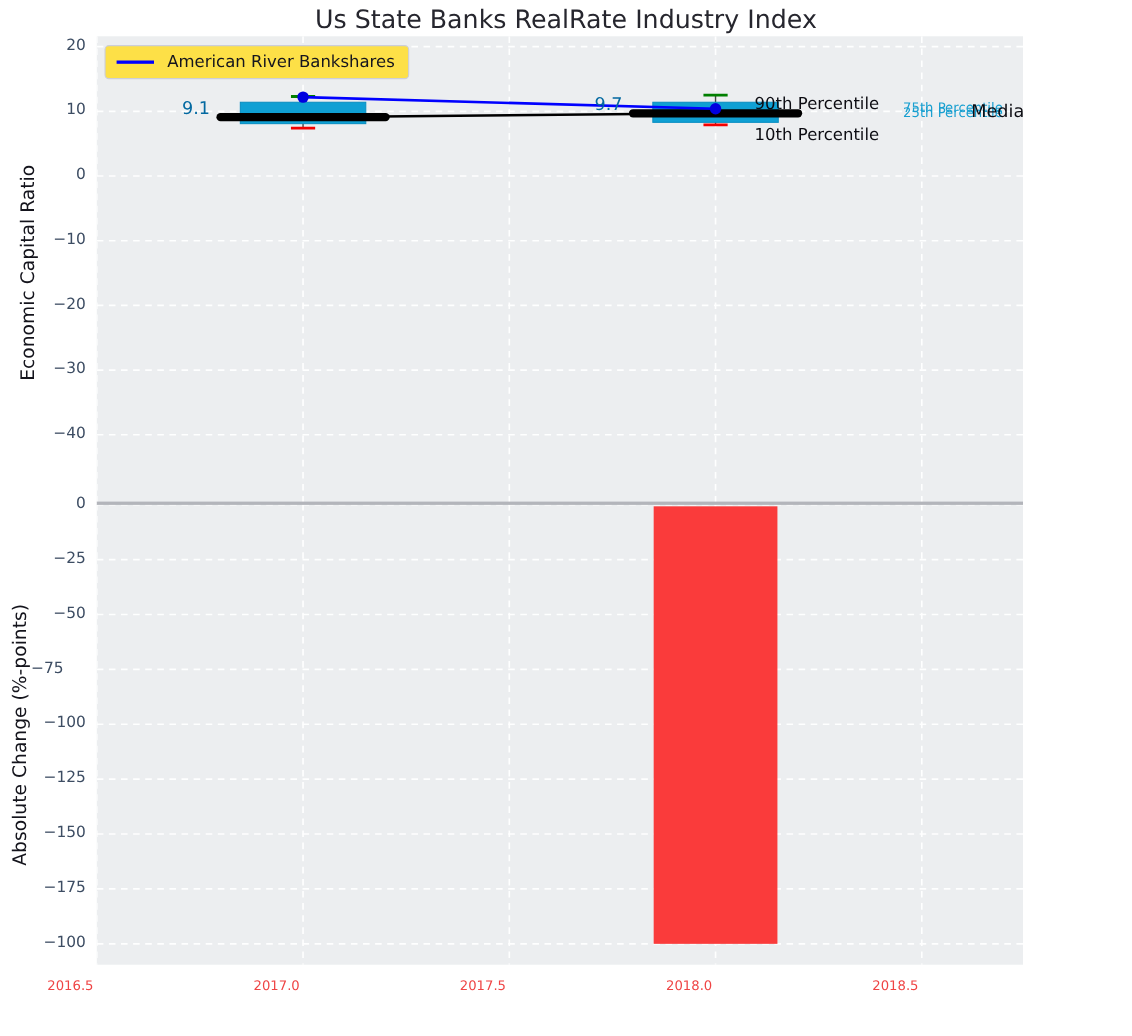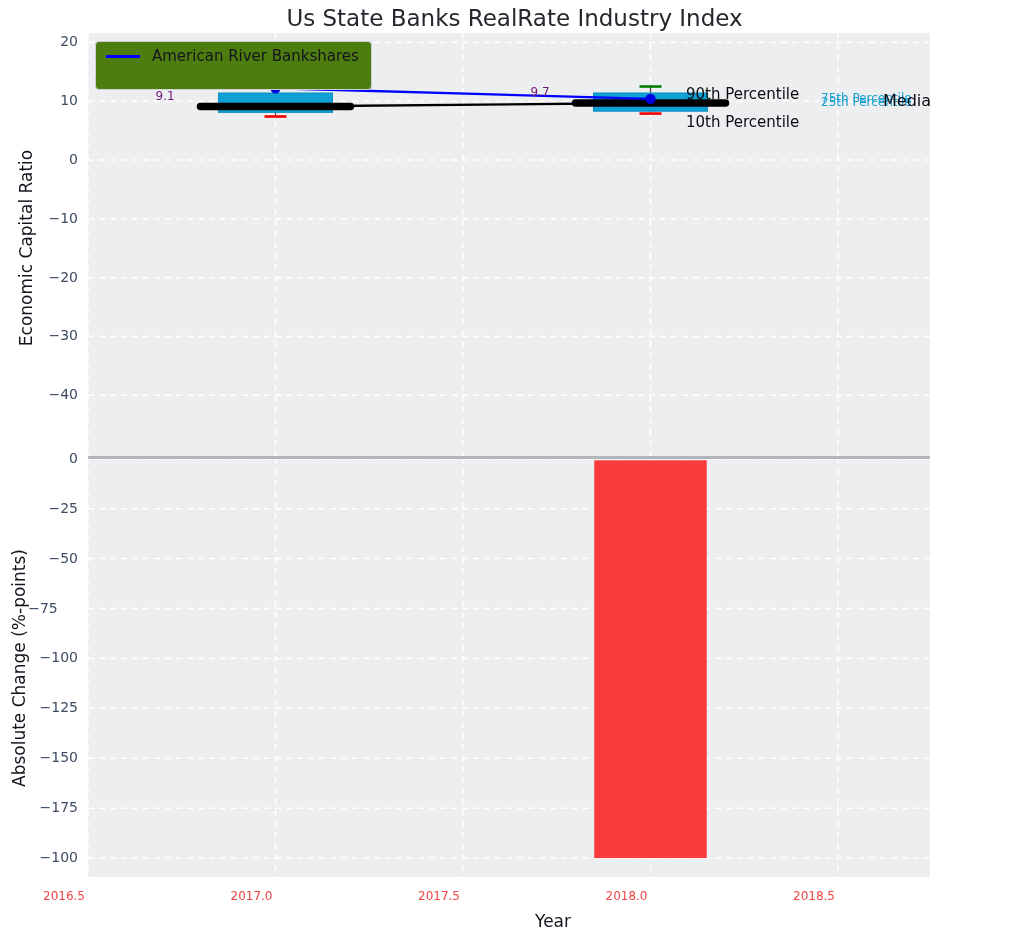--- a/index.html
+++ b/index.html
@@ -7,31 +7,31 @@
        font-family:"DejaVu Sans","Liberation Sans",sans-serif;overflow:hidden;}
   .title{position:absolute;top:5px;left:0;width:1029px;text-align:center;
          font-size:23px;color:#26262e;}
   .axes{position:absolute;background:#eceef0;}
   #top-axes{left:88px;top:33px;width:930px;height:424px;}
   #bot-axes{left:88px;top:458px;width:930px;height:419px;}
   .axes svg{position:absolute;left:0;top:0;}
   .grid{stroke:rgba(255,255,255,0.95);stroke-width:1.5;stroke-dasharray:6 5;fill:none;}
   .zero-line{position:absolute;left:88px;top:456px;width:930px;height:3px;background:#b3b5bb;}
   .legend{position:absolute;left:7px;top:8px;display:flex;align-items:center;
-          padding:5px 12px 24px 10px;background:#4d7c0f;border:1px solid #ccced8;border-radius:4px;}
+          padding:5px 12px 6px 10px;background:#fde047;border:1px solid #ccced8;border-radius:4px;}
   .legend-line{display:inline-block;width:34px;height:3px;background:#0000ff;margin-right:12px;}
   .legend-text{font-size:15px;color:#15151e;}
   .ann{position:absolute;font-size:15px;color:#0c0c12;white-space:nowrap;}
   #ann-p90{left:598px;top:33px;margin-top:19px;}
   #ann-p10{left:598px;top:80px;}
   #ann-median{left:795px;top:58px;font-size:16px;}
   .ann-pct{position:absolute;font-size:12px;color:#189fd0;white-space:nowrap;}
   #ann-p75{left:733px;top:58px;}
   #ann-p25{left:733px;top:62px;}
-  .value-label{position:absolute;font-size:12px;color:#701a75;white-space:nowrap;}
+  .value-label{position:absolute;font-size:16px;color:#0369a1;white-space:nowrap;margin-left:10px;}
   .ytick{position:absolute;left:8px;width:70px;text-align:right;font-size:14px;color:#3d4d63;}
   .xtick{position:absolute;width:90px;text-align:left;font-size:12px;color:#ef4444;}
   .ylabel{position:absolute;font-size:17px;color:#14141c;white-space:nowrap;
           transform:translate(-50%,-50%) rotate(-90deg);}
   #ylabel-top{left:26px;top:248px;}
   #ylabel-bot{left:19px;top:668px;}
   .xlabel{position:absolute;left:88px;width:930px;top:911px;text-align:center;
           font-size:17px;color:#14141c;}
 </style>
 </head>
@@ -99,21 +99,20 @@
         <line x1="0" x2="930" y1="350.1314911862792" y2="350.1314911862792" class="grid"></line>
         <line x1="0" x2="930" y1="400.03620771796096" y2="400.03620771796096" class="grid"></line>
         <rect x="506.2499999999963" y="2.2984754645069083" width="112.49999999999918" height="397.73773225345406" fill="#fa3b3b"></rect>
       </svg>
   </div>
 
   <div class="zero-line"></div>
 
   <div class="ylabel" id="ylabel-top">Economic Capital Ratio</div>
   <div class="ylabel" id="ylabel-bot">Absolute Change (%-points)</div>
-  <div class="xlabel">Year</div>
 <div class="ytick" style="top: 33.4092px;">20</div>
     <div class="ytick" style="top: 92.2164px;">10</div>
     <div class="ytick" style="top: 151.024px;">0</div>
     <div class="ytick" style="top: 209.831px;">−10</div>
     <div class="ytick" style="top: 268.638px;">−20</div>
     <div class="ytick" style="top: 327.445px;">−30</div>
     <div class="ytick" style="top: 386.252px;">−40</div>
     <div class="ytick" style="top: 449.798px;">0</div>
     <div class="ytick" style="top: 499.703px;">−25</div>
     <div class="ytick" style="top: 549.608px;">−50</div>

